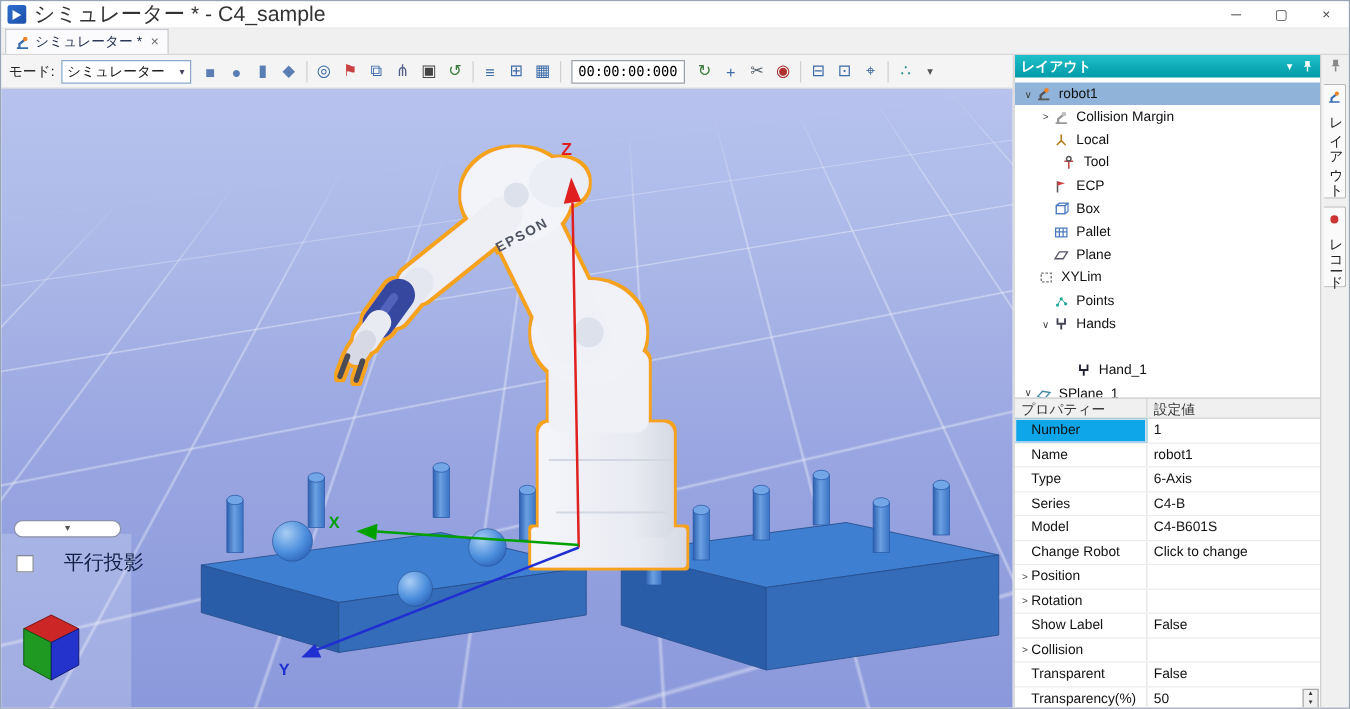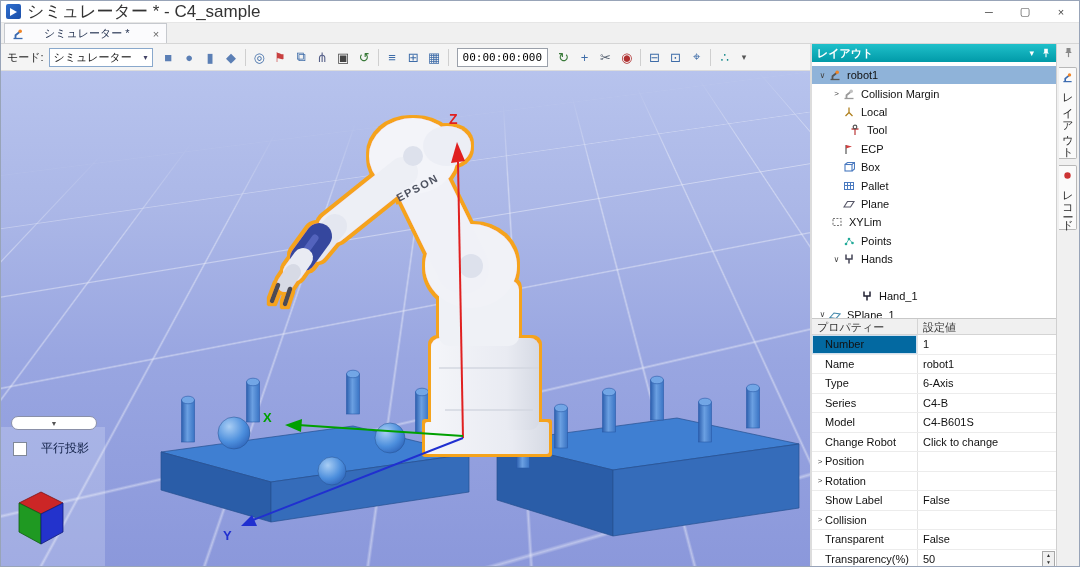--- a/index.html
+++ b/index.html
@@ -14,21 +14,21 @@
   .app-icon { width:15px; height:15px; margin:0 6px 0 5px; border-radius:2px;
               background:linear-gradient(135deg,#2f6fd0,#1c4fa8); position:relative; flex:none; }
   .app-icon::after { content:""; position:absolute; left:4px; top:3.5px; width:0; height:0;
               border-left:7px solid #fff; border-top:4px solid transparent; border-bottom:4px solid transparent; }
   .title-text { font-size:17px; color:#333; }
   .win-btns { margin-left:auto; display:flex; height:100%; }
   .win-btn { width:36px; display:flex; align-items:center; justify-content:center; font-size:11px; color:#444; }
 
   
   .tabbar { height:21px; background:#f0f0f0; border-bottom:1px solid #d6d6d6; display:flex; align-items:flex-end; padding-left:3px; flex:none; }
-  .doc-tab { height:20px; display:flex; align-items:center; gap:20px; padding:0 7px; background:#fbfbfd;
+  .doc-tab { height:20px; display:flex; align-items:center; gap:4px; padding:0 7px; background:#fbfbfd;
              border:1px solid #c6c9ce; border-bottom:none; font-size:11px; color:#1c2b4a; }
   .doc-tab .tab-icon { width:12px; height:12px; display:flex; }
   .doc-tab .tab-icon svg { width:12px; height:12px; }
   .tab-close { color:#666; font-size:11px; margin-left:3px; }
 
   
   .content { flex:1; display:flex; min-height:0; }
   .left-col { flex:1; display:flex; flex-direction:column; min-width:0; }
 
   
@@ -52,21 +52,21 @@
         repeating-linear-gradient(90deg, rgba(255,255,255,.5) 0 1.2px, transparent 1.2px 66px);
       transform-origin:58% 0; transform:perspective(520px) rotateX(57deg) rotateZ(-13deg); opacity:.8;
       -webkit-mask-image:linear-gradient(180deg,transparent 0,#000 110px);
               mask-image:linear-gradient(180deg,transparent 0,#000 110px); }
   svg.scene { position:absolute; inset:0; width:100%; height:100%; }
   .vp-band { position:absolute; left:0; top:356px; bottom:0; width:104px; background:rgba(240,244,255,.22); }
   .vp-pill { position:absolute; left:10px; top:345px; width:86px; height:14px; background:#fff; border:1px solid #8a90a8;
              border-radius:7px; display:flex; align-items:center; justify-content:center; font-size:7px; color:#555; }
   .vp-parallel { position:absolute; left:12px; top:369px; display:flex; align-items:center; }
   .vp-check { width:14px; height:14px; background:#fff; border:1px solid #808898; flex:none; }
-  .vp-parallel-label { font-size:12px; color:#101f46; margin-left:14px; }
+  .vp-parallel-label { font-size:16px; color:#101f46; margin-left:24px; }
 
   
   .dockpanel { width:246px; background:#fff; border-left:2px solid #dcdcdc; display:flex; flex-direction:column; flex:none; }
   .dock-header { height:18px; background:linear-gradient(180deg,#1fc0ca,#019aa8); color:#fff; display:flex;
                  align-items:center; padding:0 5px; font-size:11px; font-weight:bold; flex:none; }
   .dock-header .sp { flex:1; }
   .dock-chevron { font-size:9px; font-weight:normal; margin-right:7px; }
   .dock-pin { display:flex; }
   .dock-pin svg { width:10px; height:10px; }
 
@@ -77,21 +77,21 @@
   .tree-icon { width:14px; height:12px; flex:none; display:flex; }
   .tree-icon svg { width:12px; height:12px; }
   .tree-label { margin-left:4px; }
 
   .propgrid { flex:1; display:flex; flex-direction:column; overflow:hidden; border-top:1px solid #c8c8c8; }
   .prop-header { height:16px; display:flex; background:#f0f0f0; border-bottom:1px solid #d4d4d4; font-size:11px; color:#333; flex:none; }
   .ph-name { width:106px; padding:1px 5px; border-right:1px solid #d4d4d4; }
   .ph-val { flex:1; padding:1px 5px; }
   .prow { height:19.5px; display:flex; border-bottom:1px solid #ececec; font-size:11px; flex:none; }
   .pname { width:106px; border-right:1px solid #e4e4e4; display:flex; align-items:center; padding-left:3px; color:#111; }
-  .prow.psel .pname { background:#0369a1; box-shadow:inset 0 0 0 1px #cfe0ef; }
+  .prow.psel .pname { background:#0ea5e9; box-shadow:inset 0 0 0 1px #cfe0ef; }
   .pchev { width:10px; font-size:8px; color:#444; text-align:center; flex:none; }
   .pval { flex:1; display:flex; align-items:center; padding-left:5px; color:#111; position:relative; }
   .spinner { position:absolute; right:1px; top:1px; bottom:1px; width:13px; border:1px solid #a8a8a8;
              display:flex; flex-direction:column; background:#f0f0f0; }
   .spin-btn { flex:1; font-size:5px; line-height:1; display:flex; align-items:center; justify-content:center; color:#333; }
 
   
   .sidestrip { width:23px; background:#f0f0f0; border-left:1px solid #d0d0d0; display:flex; flex-direction:column;
                align-items:center; padding-top:3px; gap:6px; flex:none; }
   .strip-pin svg { width:11px; height:11px; }

